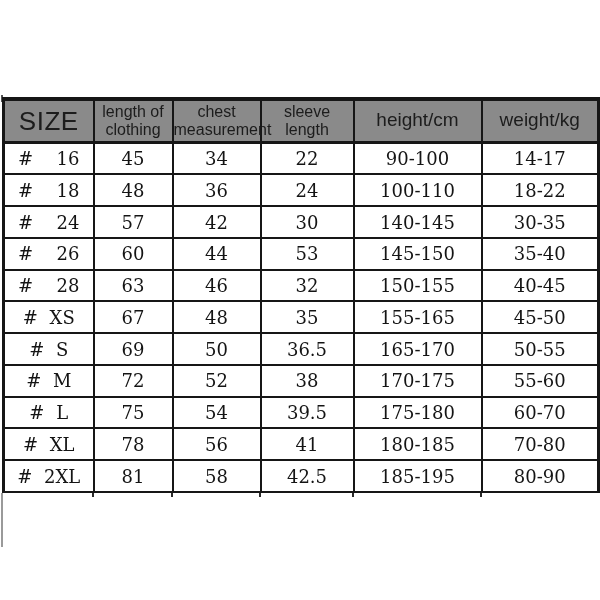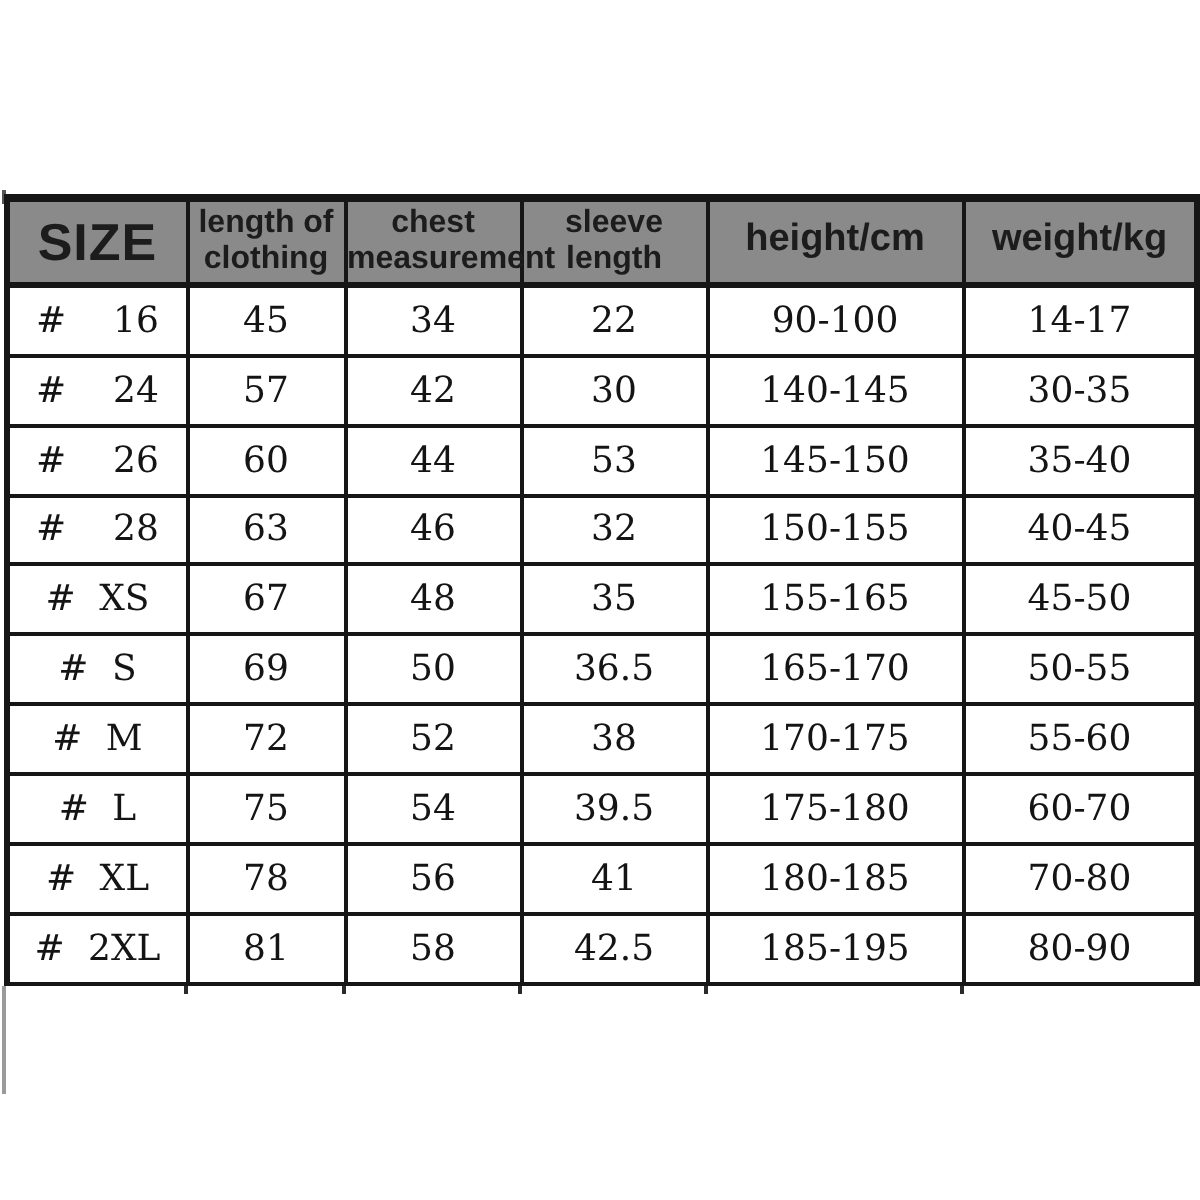--- a/index.html
+++ b/index.html
@@ -20,21 +20,21 @@
     border: 3px solid var(--border, #161616);
     border-top-width: 4px;
     border-bottom-width: 2px;
   }
   thead tr { height: 43px; }
   th {
     background: var(--header-bg, #8a8a8a);
     border: 2px solid var(--border, #161616);
     border-bottom-width: 3px;
     color: #1c1c1c;
-    font-weight: bold;
+    font-weight: normal;
     text-align: center;
     vertical-align: middle;
     line-height: 1.08;
     padding: 0;
     overflow: visible;
   }
   th.h-size  { font-size: 26px; letter-spacing: 0.5px; }
   th.h-small { font-size: 16px; }
   th.h-large { font-size: 19px; }
   td {
@@ -90,20 +90,28 @@
       </tr>
     </thead>
     <tbody>
         <tr>
           <td class="size-cell">#  16</td>
           <td>45</td>
           <td>34</td>
           <td>22</td>
           <td>90-100</td>
           <td>14-17</td>
+        </tr>
+        <tr>
+          <td class="size-cell">#  18</td>
+          <td>48</td>
+          <td>36</td>
+          <td>24</td>
+          <td>100-110</td>
+          <td>18-22</td>
         </tr>
         <tr>
           <td class="size-cell">#  24</td>
           <td>57</td>
           <td>42</td>
           <td>30</td>
           <td>140-145</td>
           <td>30-35</td>
         </tr>
         <tr>

